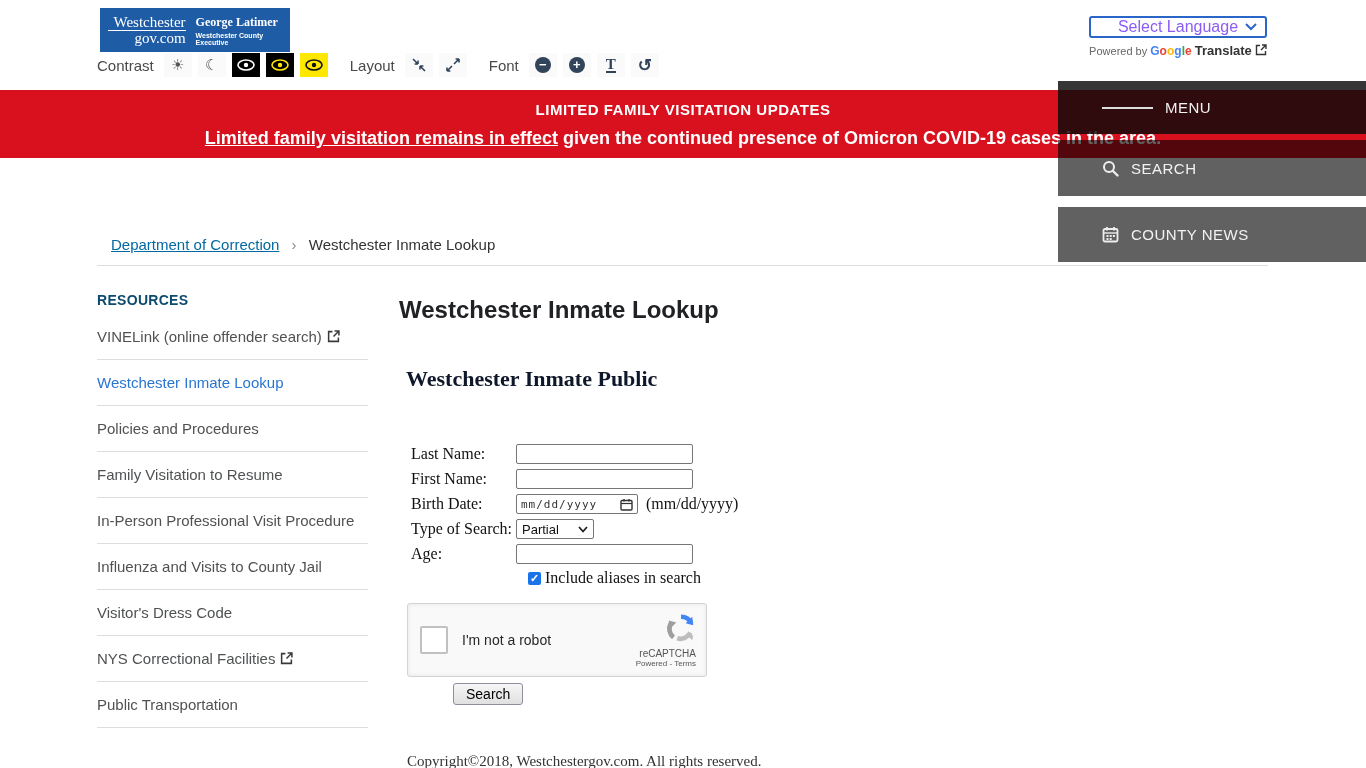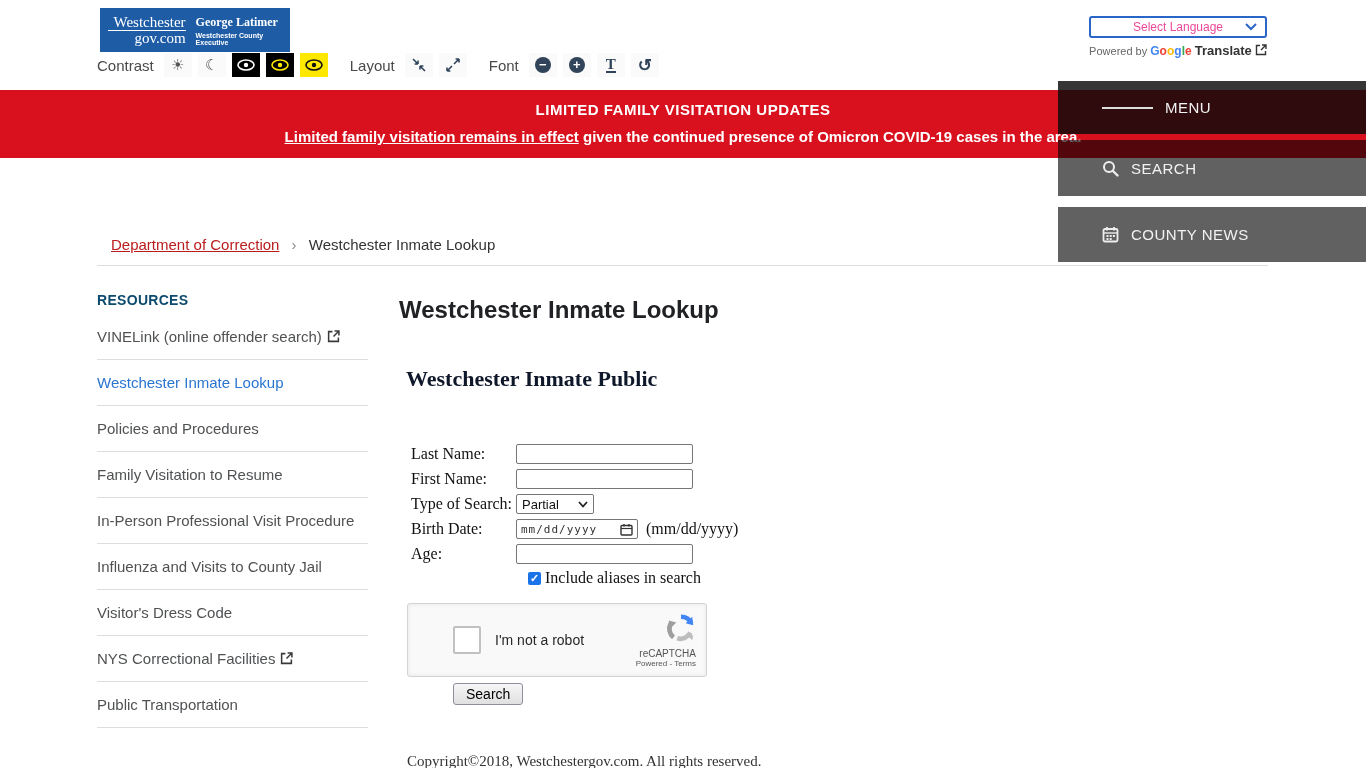--- a/index.html
+++ b/index.html
@@ -21,47 +21,47 @@
   .tb-btn { width:28px; height:24px; display:flex; align-items:center; justify-content:center; background:#fafafa; cursor:pointer; }
   .tb-btn.dark { background:#000; }
   .tb-btn.yellow { background:#ffe800; }
   .tb-btn .glyph { font-size:15px; color:#555; }
   .circle-ic { width:16px; height:16px; border-radius:50%; background:#31445a; color:#fff; font-size:13px; line-height:15px; text-align:center; font-weight:bold; }
   .t-ic { font-family:"Liberation Serif", serif; font-size:15px; font-weight:bold; color:#31445a; border-bottom:2px solid #31445a; line-height:14px; }
   .undo-ic { font-size:17px; color:#31445a; font-weight:bold; }
   .gap { width:10px; }
 
   .lang-box { position:absolute; left:1089px; top:16px; width:178px; height:22px; border:2px solid #2a66c8; border-radius:3px; background:#fff; display:flex; align-items:center; justify-content:center; cursor:pointer; }
-  .lang-box span { color:#ec4899; font-size:12px; }
+  .lang-box span { color:#8b5cf6; font-size:16px; }
   .lang-box svg { position:absolute; right:8px; }
   .powered { position:absolute; top:43px; left:1089px; width:178px; text-align:center; font-size:11px; color:#666; white-space:nowrap; }
   .powered .g { font-weight:bold; font-size:12px; }
   .powered .translate { color:#333; font-weight:bold; font-size:13px; }
 
   
   .banner { position:absolute; top:90px; left:0; width:1366px; height:68px; background:#d9111e; color:#fff; text-align:center; }
   .banner .b-title { font-weight:bold; font-size:15px; letter-spacing:0.5px; margin-top:11px; }
-  .banner .b-line2 { font-weight:bold; font-size:15px; margin-top:10px; }
+  .banner .b-line2 { font-weight:bold; font-size:18px; margin-top:10px; }
   .banner .b-link { text-decoration:underline; color:#fff; cursor:pointer; }
 
   
   .qrow { position:absolute; left:1058px; width:360px; display:flex; align-items:center; color:#eee;padding-left:16px; }
   .qrow.menu { top:81px; height:53px; background:rgba(10,10,10,0.82); }
   .qrow.search { top:140px; height:56px; background:rgba(0,0,0,0.62); }
   .qrow.news { top:207px; height:55px; background:rgba(0,0,0,0.62); }
   .qrow .q-ic { margin-left:28px; margin-right:12px; display:flex; align-items:center; }
   .qrow .q-label { font-size:15px; letter-spacing:0.5px; color:#f2f2f2; }
   .burger { display:inline-block; }
   .burger i { display:block; width:17px; height:2px; background:#ddd; margin:3px 0; }
   .close-x { position:absolute; right:14px; bottom:0px; font-family:"Liberation Serif", serif; font-size:21px; color:rgba(255,255,255,0.30); cursor:pointer; }
 
   
   .container { position:absolute; top:236px; left:97px; width:1171px; }
   .breadcrumb { padding-left:14px; font-size:15px; }
-  .breadcrumb a { color:#b91c1c; text-decoration:underline; cursor:pointer; }
+  .breadcrumb a { color:#0369a1; text-decoration:underline; cursor:pointer; }
   .breadcrumb .sep { color:#888; margin:0 8px; }
   .breadcrumb .current { color:#333; }
   .crumb-rule { border:none; border-top:1px solid #ddd; margin-top:12px; }
 
   .columns { display:flex; }
   .sidebar { width:271px; }
   .sidebar h3 { font-size:14px; font-weight:bold; color:#0c4a6e; letter-spacing:0.3px; margin:26px 0 6px 0; }
   .side-item { padding:14px 0; border-bottom:1px solid #ddd; font-size:15px; color:#4f5153; cursor:pointer; }
   .side-item.active { color:#2a75d0; }
   .side-item svg { margin-left:5px; vertical-align:-1px; }
@@ -74,21 +74,21 @@
   .frow { display:flex; align-items:center; margin-bottom:5px; }
   .frow label { width:105px; }
   .txt-input { width:177px; height:20px; border:1px solid #767676; border-radius:2px; font-size:13px; padding:0 3px; }
   .sel { width:78px; height:20px; border:1px solid #767676; border-radius:2px; background:#fff; display:flex; align-items:center; font-family:"Liberation Sans", sans-serif; font-size:13px; padding:0 5px; cursor:pointer; justify-content:space-between; }
   .date-input { width:122px; height:20px; border:1px solid #767676; border-radius:2px; display:flex; align-items:center; justify-content:space-between; padding:0 4px; }
   .date-input .ph { font-family:"DejaVu Sans Mono", monospace; font-size:11px; color:#333; letter-spacing:1px; }
   .date-hint { margin-left:8px; }
   .chk-row { margin-left:117px; display:flex; align-items:center; margin-top:2px; }
   .chk { width:13px; height:13px; background:#1a73e8; border-radius:2px; color:#fff; font-size:11px; line-height:13px; text-align:center; font-weight:bold; margin-right:4px; cursor:pointer; }
 
-  .recaptcha { margin-top:16px; margin-left:8px; width:300px; height:74px; background:#f9f9f9; border:1px solid #d3d3d3; border-radius:3px; box-shadow:0 0 4px rgba(0,0,0,0.08) inset; display:flex; align-items:center; font-family:"Liberation Sans", sans-serif;padding-left:33px; }
+  .recaptcha { margin-top:16px; margin-left:8px; width:300px; height:74px; background:#f9f9f9; border:1px solid #d3d3d3; border-radius:3px; box-shadow:0 0 4px rgba(0,0,0,0.08) inset; display:flex; align-items:center; font-family:"Liberation Sans", sans-serif; }
   .rc-check { width:28px; height:28px; background:#fff; border:2px solid #c1c1c1; border-radius:2px; margin-left:12px; cursor:pointer; }
   .rc-label { font-size:14px; color:#282727; margin-left:14px; }
   .rc-brand { margin-left:auto; margin-right:10px; text-align:right; }
   .rc-brand .rc-name { font-size:10px; color:#555; margin-top:1px; }
   .rc-brand .rc-links { font-size:8px; color:#555; }
 
   .search-btn { margin-top:6px; margin-left:54px; font-family:"Liberation Sans", sans-serif; font-size:14px; color:#000; background:linear-gradient(#f6f6f6,#e0e0e0); border:1px solid #8f8f9d; border-radius:3px; padding:2px 12px; cursor:pointer; }
 
   .copyright { font-family:"Liberation Serif", serif; font-size:15px; color:#333; margin-top:48px; margin-left:8px; }
 </style>
@@ -286,40 +286,40 @@
       <div class="lookup-form">
         <div class="frow">
           <label>Last Name:</label>
           <input class="txt-input" type="text" style="">
         </div>
         <div class="frow">
           <label>First Name:</label>
           <input class="txt-input" type="text" style="">
         </div>
         <div class="frow">
-          <label>Type of Search:</label>
-          <div class="sel">
-            <span>Partial</span>
-            <svg width="10" height="7" viewBox="0 0 10 7">
-                <polyline points="1,1 5,5.5 9,1" fill="none" stroke="#222" stroke-width="1.8"></polyline>
-              </svg>
-          </div>
-        </div>
-        <div class="frow">
           <label>Birth Date:</label>
           <div class="date-input">
             <span class="ph">mm/dd/yyyy</span>
             <svg width="13" height="13" viewBox="0 0 13 13">
                 <rect x="1" y="2.5" width="11" height="9.5" rx="1" fill="none" stroke="#333" stroke-width="1.4"></rect>
                 <line x1="4" y1="1" x2="4" y2="3.5" stroke="#333" stroke-width="1.4"></line>
                 <line x1="9" y1="1" x2="9" y2="3.5" stroke="#333" stroke-width="1.4"></line>
                 <line x1="1" y1="5.5" x2="12" y2="5.5" stroke="#333" stroke-width="1.2"></line>
               </svg>
           </div>
           <span class="date-hint">(mm/dd/yyyy)</span>
+        </div>
+        <div class="frow">
+          <label>Type of Search:</label>
+          <div class="sel">
+            <span>Partial</span>
+            <svg width="10" height="7" viewBox="0 0 10 7">
+                <polyline points="1,1 5,5.5 9,1" fill="none" stroke="#222" stroke-width="1.8"></polyline>
+              </svg>
+          </div>
         </div>
         <div class="frow">
           <label>Age:</label>
           <input class="txt-input" type="text" style="">
         </div>
         <div class="chk-row">
           <span class="chk">✓</span>
           <span>Include aliases in search</span>
         </div>
       </div>

